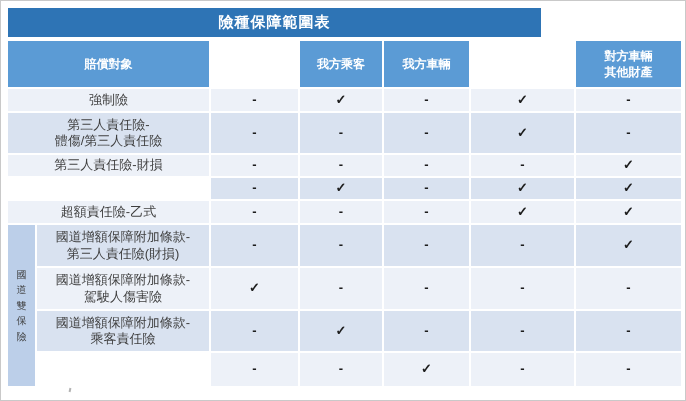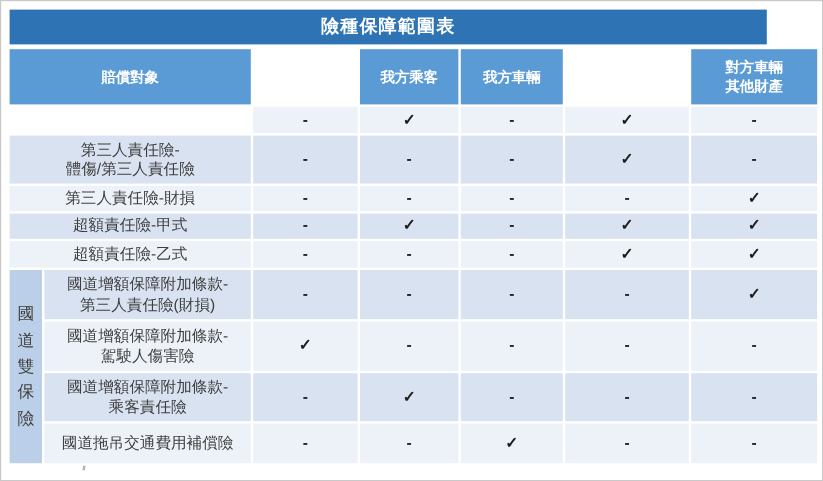--- a/index.html
+++ b/index.html
@@ -6,21 +6,21 @@
   .page{
     position:relative;
     width:686px;height:401px;
     background:#ffffff;
     border:1px solid #c9c9c9;
     box-sizing:border-box;
     font-family:"Liberation Sans", sans-serif;
     overflow:hidden;
   }
   .title-bar{
-    position:absolute;left:7px;top:7px;width:631px;height:29px;
+    position:absolute;left:7px;top:7px;width:533px;height:29px;
     background:#2E74B5;color:#ffffff;
     display:flex;align-items:center;justify-content:center;
     font-size:15px;font-weight:bold;letter-spacing:1px;
   }
   .grid{
     position:absolute;left:7px;top:40px;width:587px;
     display:grid;
     grid-template-columns:27px 172px 87px 82px 85px 103px 105px;
     grid-template-rows:46px 22px 40px 21px 21px 22px 41px 41px 40px 33px;
     gap:2px;
@@ -38,21 +38,21 @@
   }
   .b-light{background:#EDF1F8;}
   .b-dark{background:#D9E2F0;}
   .mark{font-weight:bold;color:#1d1d1d;font-size:13px;}
   .group-cell{
     background:#BCCFE9;
   }
   .group-cell span{
     display:inline-block;width:15px;
     word-break:break-all;line-height:1.55;
-    font-size:14px;color:#3F3F3F;white-space:normal;
+    font-size:10px;color:#3F3F3F;white-space:normal;
   }
   .stray-mark{
     position:absolute;left:68px;top:387px;width:2px;height:4px;
     background:#8a8a8a;opacity:.65;transform:rotate(12deg);
   }
 </style>
 </head>
 <body>
 
 <div class="page">
@@ -60,20 +60,21 @@
   <div class="title-bar">險種保障範圍表</div>
 
   <div class="grid">
 
     <div class="cell hdr" style="grid-area:1/1/2/3">賠償對象</div>
     <div class="cell hdr" style="grid-area:1/5/2/6">我方車輛</div>
     <div class="cell hdr" style="grid-area:1/4/2/5">我方乘客</div>
     <div class="cell hdr" style="grid-area:1/7/2/8">對方車輛
 其他財產</div>
 
+    <div class="cell b-light" style="grid-area:2/1/3/3">強制險</div>
     <div class="cell mark b-light" style="grid-area:2/3/3/4">-</div>
     <div class="cell mark b-light" style="grid-area:2/4/3/5">✓</div>
     <div class="cell mark b-light" style="grid-area:2/5/3/6">-</div>
     <div class="cell mark b-light" style="grid-area:2/6/3/7">✓</div>
     <div class="cell mark b-light" style="grid-area:2/7/3/8">-</div>
 
     <div class="cell b-dark" style="grid-area:3/1/4/3">第三人責任險-
 體傷/第三人責任險</div>
     <div class="cell mark b-dark" style="grid-area:3/3/4/4">-</div>
     <div class="cell mark b-dark" style="grid-area:3/4/4/5">-</div>
@@ -81,21 +82,20 @@
     <div class="cell mark b-dark" style="grid-area:3/6/4/7">✓</div>
     <div class="cell mark b-dark" style="grid-area:3/7/4/8">-</div>
 
     <div class="cell b-light" style="grid-area:4/1/5/3">第三人責任險-財損</div>
     <div class="cell mark b-light" style="grid-area:4/3/5/4">-</div>
     <div class="cell mark b-light" style="grid-area:4/4/5/5">-</div>
     <div class="cell mark b-light" style="grid-area:4/5/5/6">-</div>
     <div class="cell mark b-light" style="grid-area:4/6/5/7">-</div>
     <div class="cell mark b-light" style="grid-area:4/7/5/8">✓</div>
 
-    <div class="cell b-dark" style="grid-area:5/1/6/3">超額責任險-甲式</div>
     <div class="cell mark b-dark" style="grid-area:5/3/6/4">-</div>
     <div class="cell mark b-dark" style="grid-area:5/4/6/5">✓</div>
     <div class="cell mark b-dark" style="grid-area:5/5/6/6">-</div>
     <div class="cell mark b-dark" style="grid-area:5/6/6/7">✓</div>
     <div class="cell mark b-dark" style="grid-area:5/7/6/8">✓</div>
 
     <div class="cell b-light" style="grid-area:6/1/7/3">超額責任險-乙式</div>
     <div class="cell mark b-light" style="grid-area:6/3/7/4">-</div>
     <div class="cell mark b-light" style="grid-area:6/4/7/5">-</div>
     <div class="cell mark b-light" style="grid-area:6/5/7/6">-</div>
@@ -123,21 +123,20 @@
     <div class="cell mark b-light" style="grid-area:8/7/9/8">-</div>
 
     <div class="cell b-dark" style="grid-area:9/2/10/3">國道增額保障附加條款-
 乘客責任險</div>
     <div class="cell mark b-dark" style="grid-area:9/3/10/4">-</div>
     <div class="cell mark b-dark" style="grid-area:9/4/10/5">✓</div>
     <div class="cell mark b-dark" style="grid-area:9/5/10/6">-</div>
     <div class="cell mark b-dark" style="grid-area:9/6/10/7">-</div>
     <div class="cell mark b-dark" style="grid-area:9/7/10/8">-</div>
 
-    <div class="cell b-light" style="grid-area:10/2/11/3">國道拖吊交通費用補償險</div>
     <div class="cell mark b-light" style="grid-area:10/3/11/4">-</div>
     <div class="cell mark b-light" style="grid-area:10/4/11/5">-</div>
     <div class="cell mark b-light" style="grid-area:10/5/11/6">✓</div>
     <div class="cell mark b-light" style="grid-area:10/6/11/7">-</div>
     <div class="cell mark b-light" style="grid-area:10/7/11/8">-</div>
 
   </div>
 
   <div class="stray-mark"></div>
 

